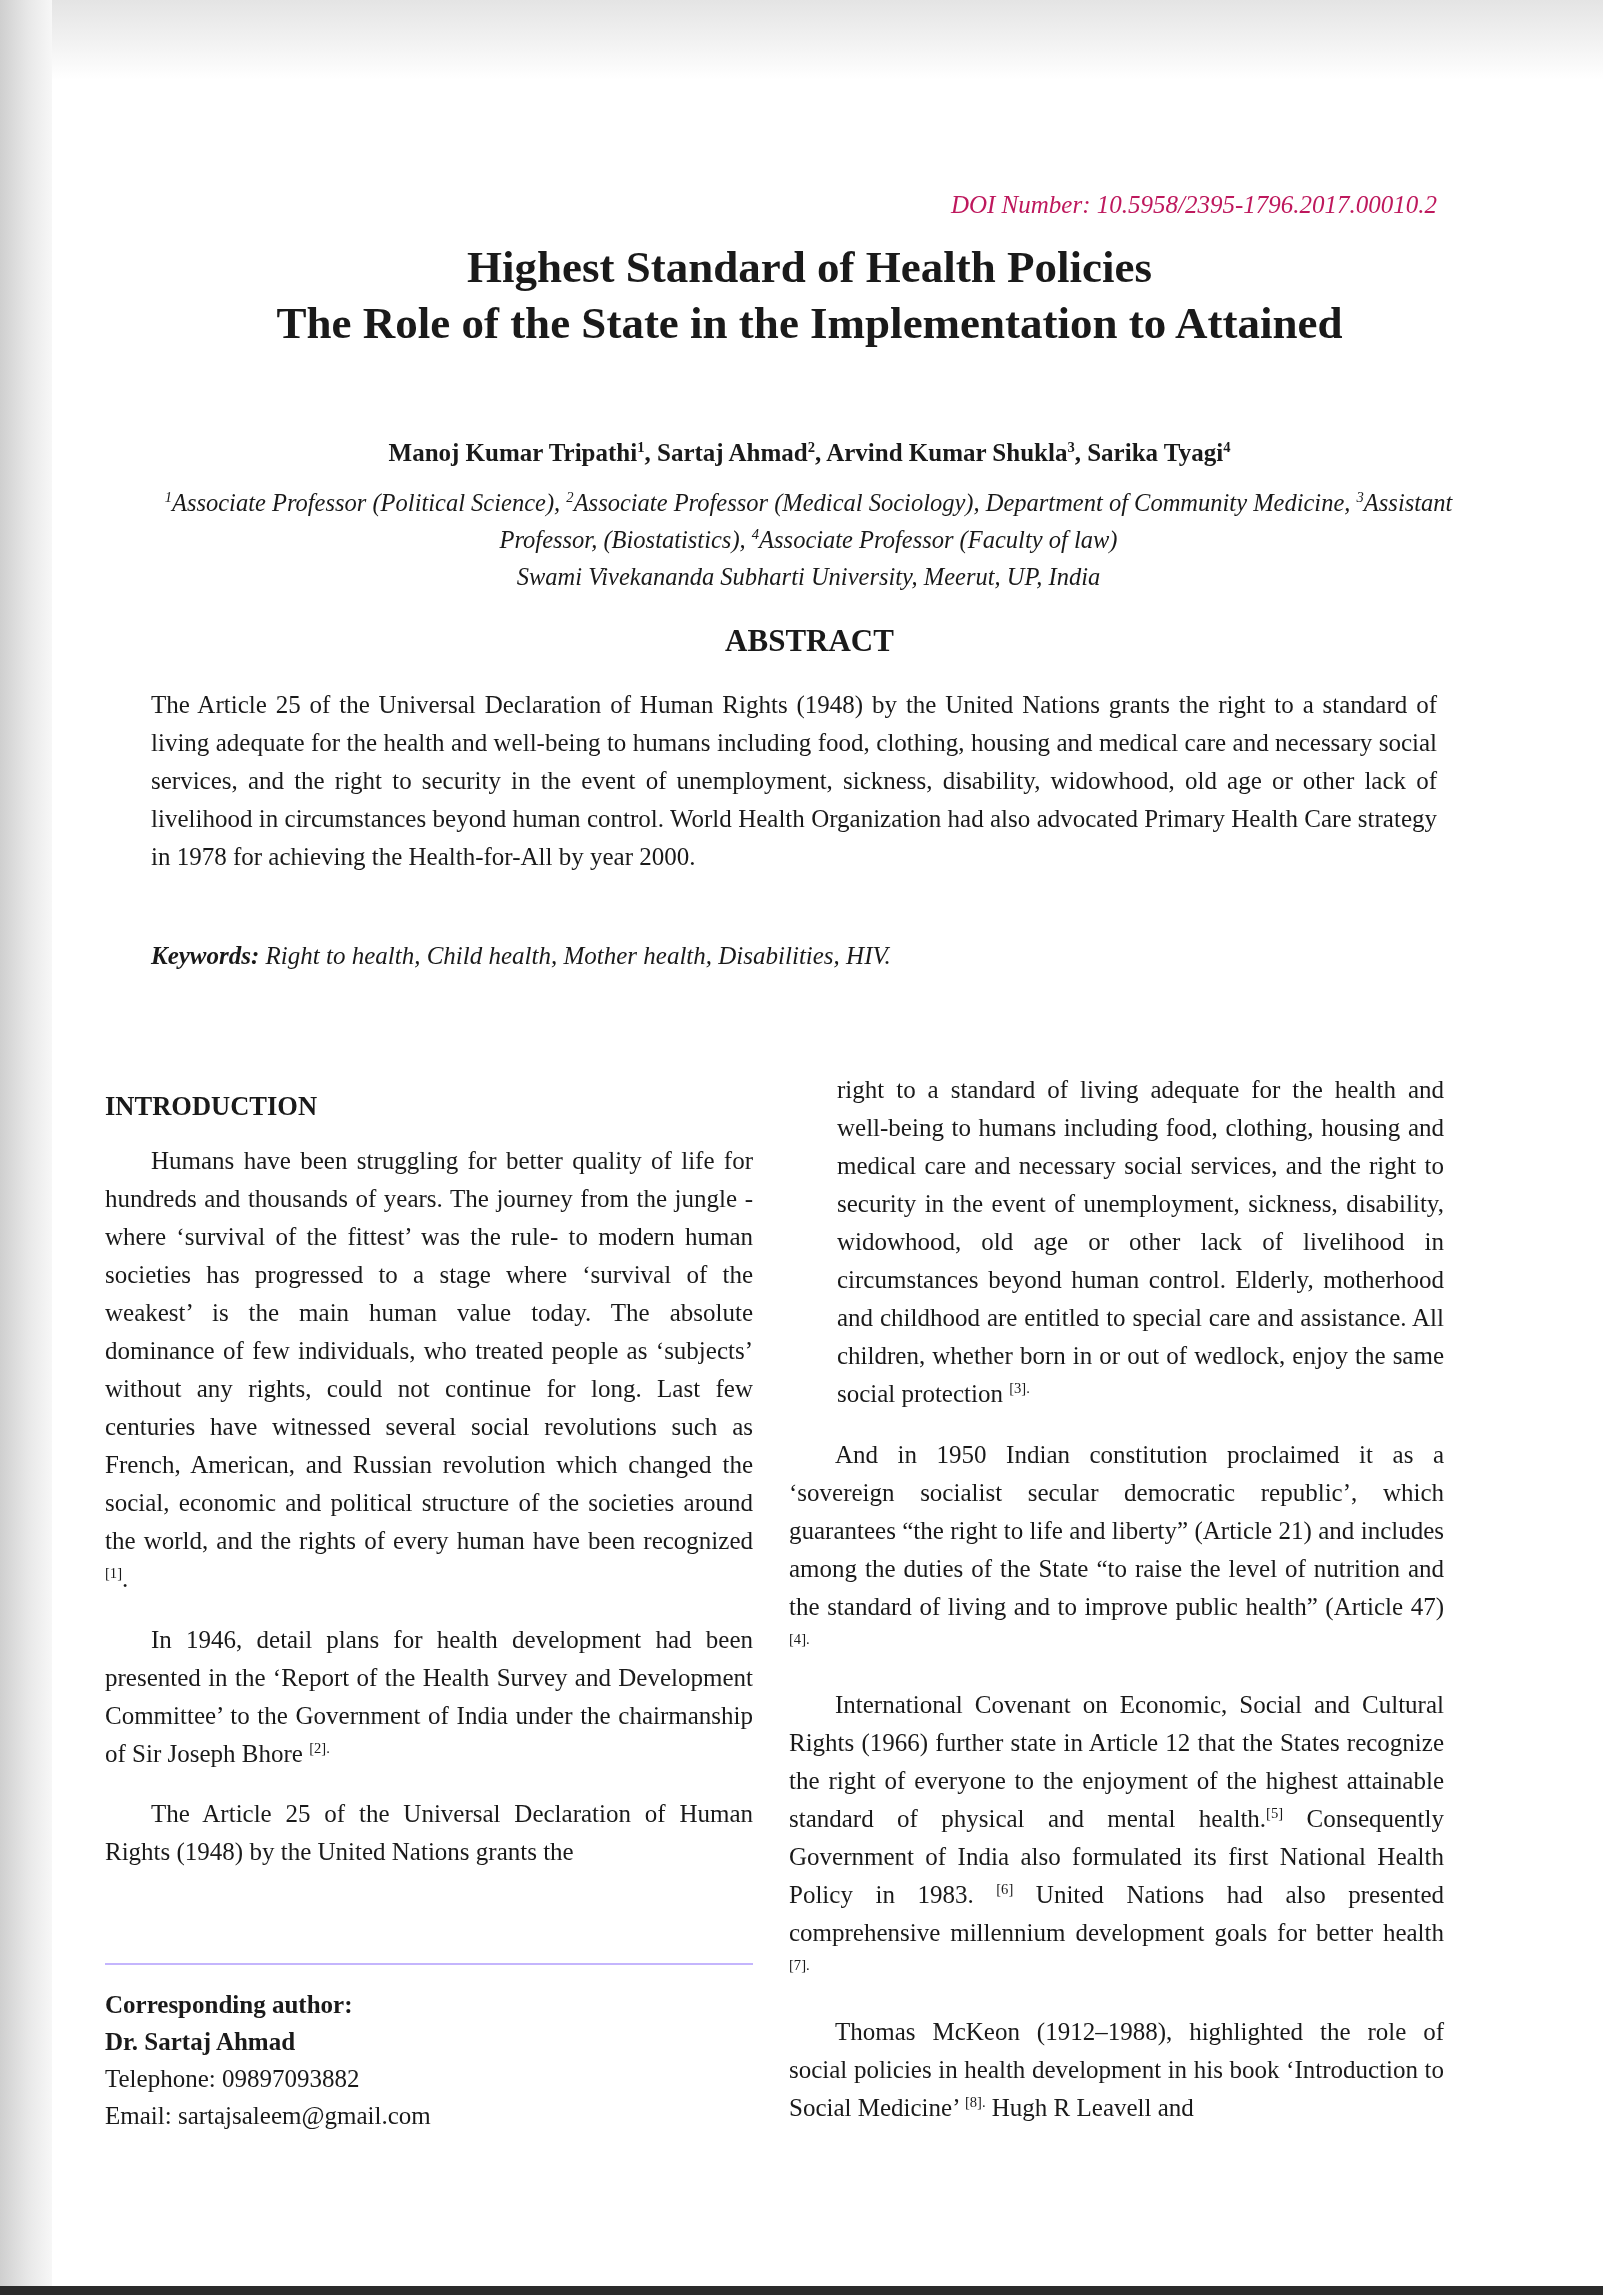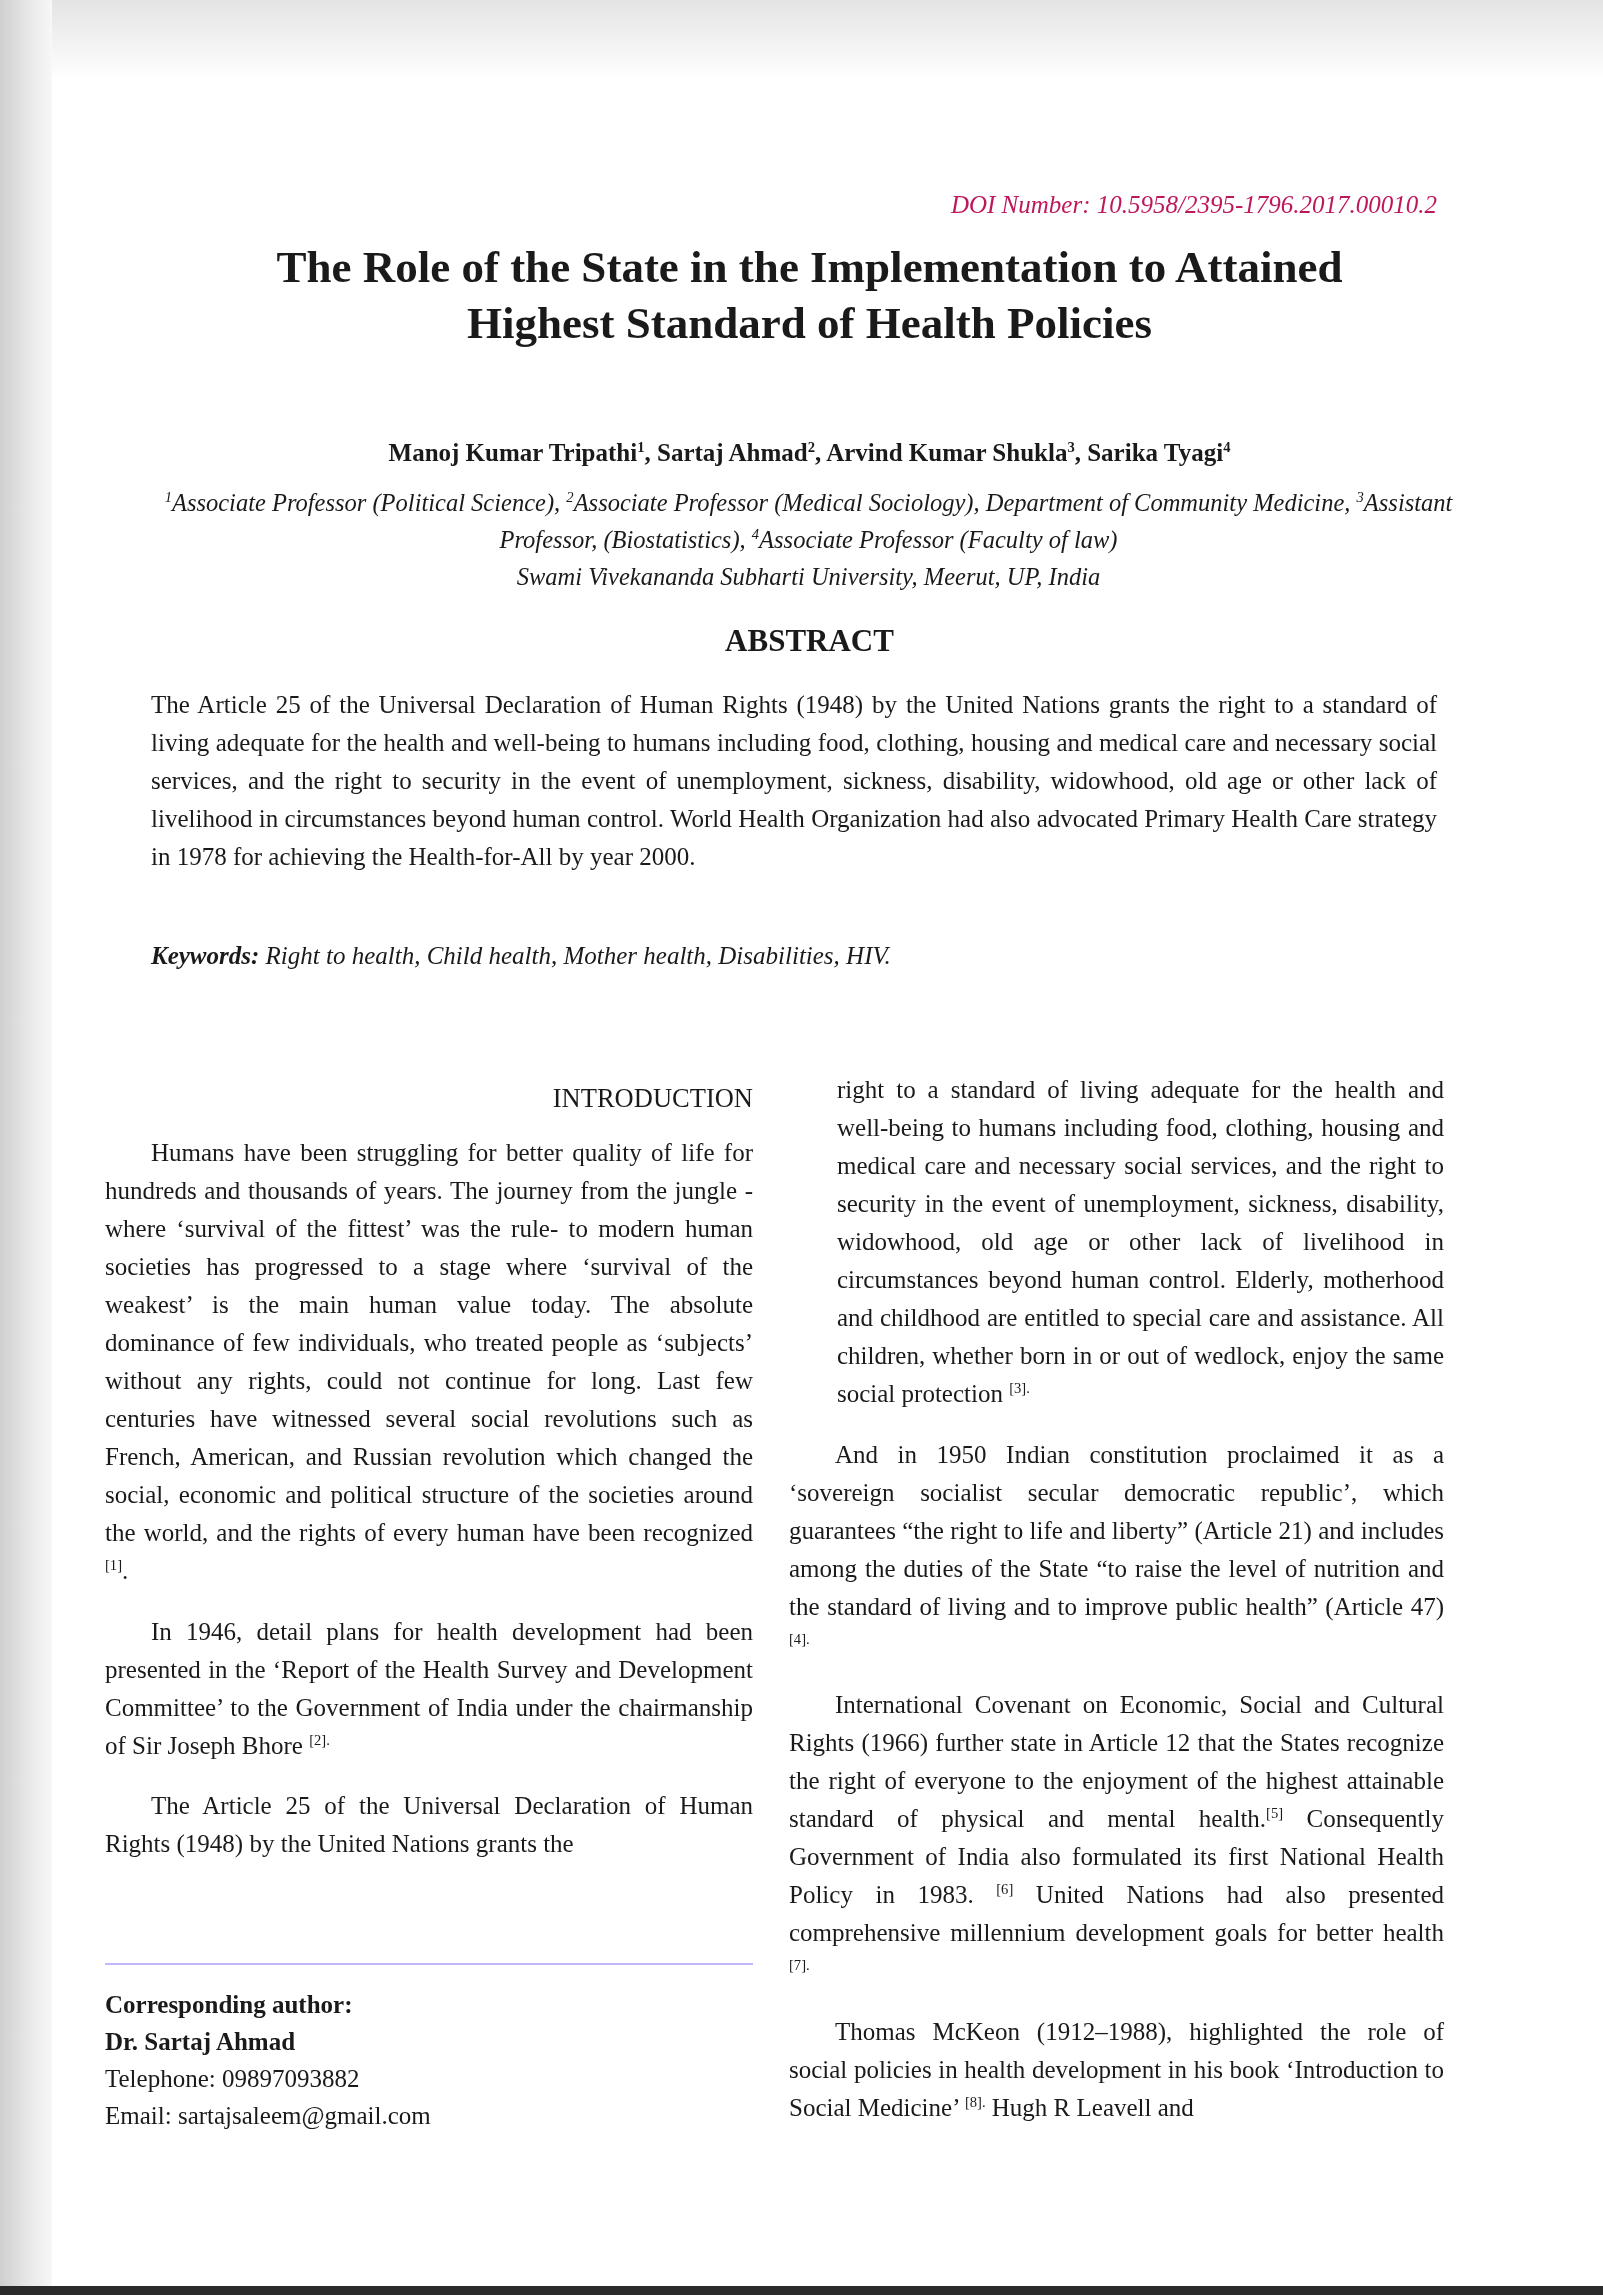--- a/index.html
+++ b/index.html
@@ -53,41 +53,41 @@
   }
   .keywords b { font-weight: bold; }
   .col {
     position: absolute; font-size: 25px; line-height: 38px; text-align: justify;
   }
   .col-left { left: 105px; width: 648px; top: 1071px; }
   .col-right { left: 789px; width: 655px; top: 1071px; }
   .col p { margin: 0 0 22.5px 0; text-indent: 46px; }
   .col p.noindent { text-indent: 0; margin-left: 48px; }
   .sec-head {
-    text-align: right; font-weight: normal; font-size: 26.5px; margin: 8px 0 17px 0;
+    text-align: left; font-weight: bold; font-size: 26.5px; margin: 16px 0 17px 0;
   }
   sup { font-size: 14.6px; line-height: 0; }
   .corr {
     position: absolute; left: 105px; width: 648px; top: 1963px;
     border-top: 2px solid #c4b5fd; padding-top: 21px;
     font-size: 25px; line-height: 37px;
   }
   .corr b { font-weight: bold; }
 </style>
 </head>
 <body>
 
 <div class="scan-top"></div>
 <div class="scan-edge-left"></div>
 
 <div class="doi">DOI Number: 10.5958/2395-1796.2017.00010.2</div>
 
 <div class="title">
+  <div>Highest Standard of Health Policies</div>
   <div>The Role of the State in the Implementation to Attained</div>
-  <div>Highest Standard of Health Policies</div>
 </div>
 
 <div class="authors">
   <span>Manoj Kumar Tripathi</span><sup>1</sup>,
   <span>Sartaj Ahmad</span><sup>2</sup>,
   <span>Arvind Kumar Shukla</span><sup>3</sup>,
   <span>Sarika Tyagi</span><sup>4</sup>
 </div>
 
 <div class="affil">

